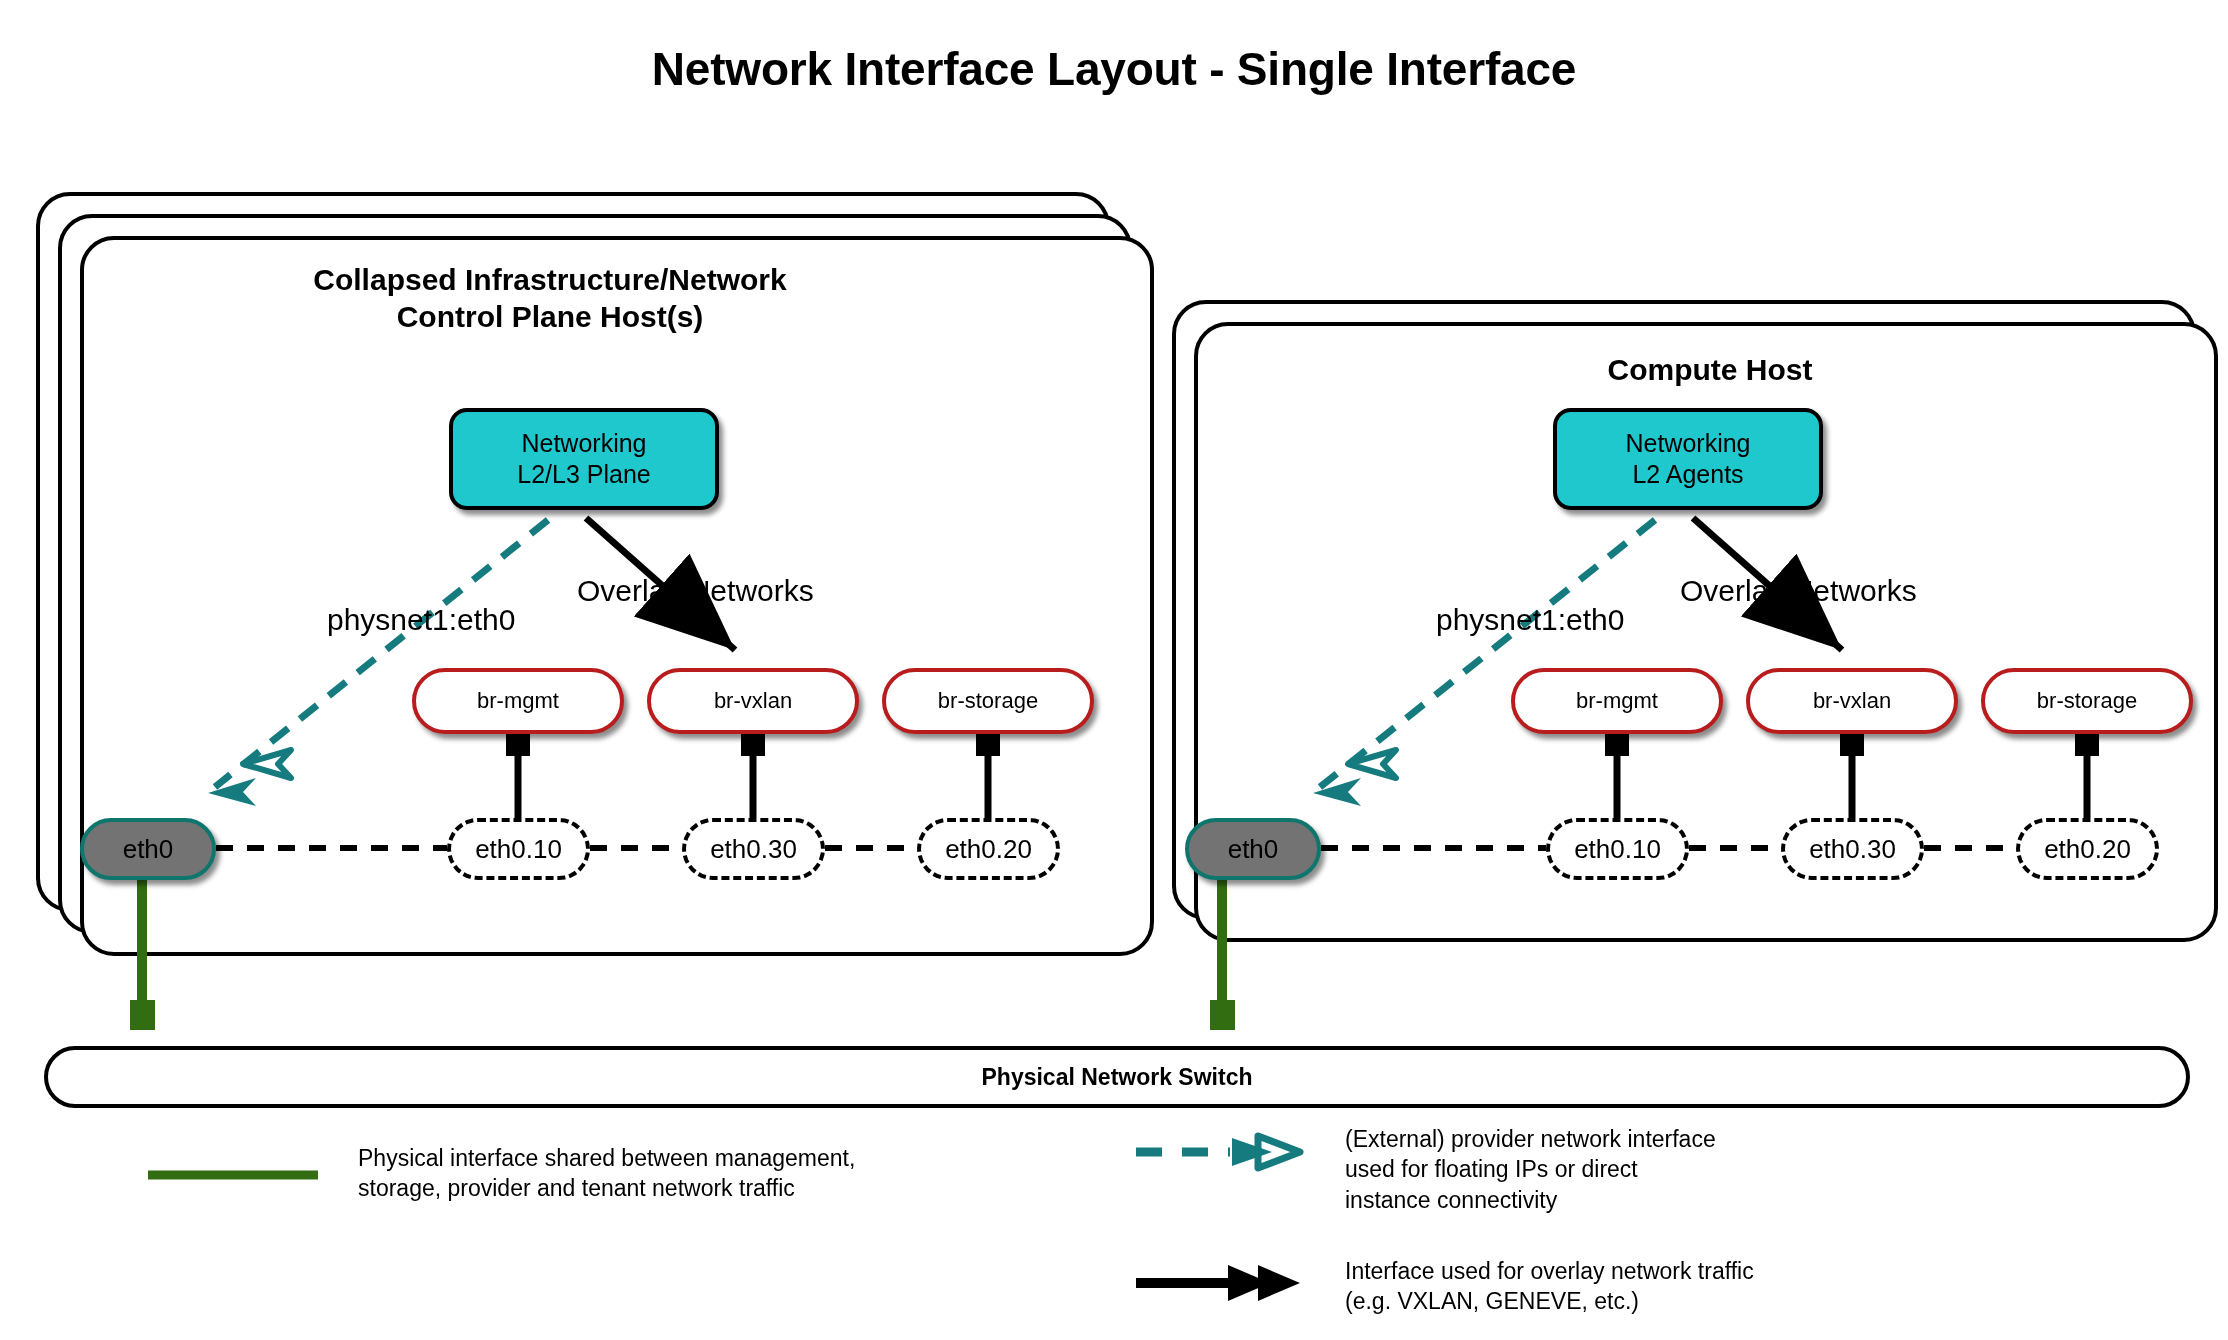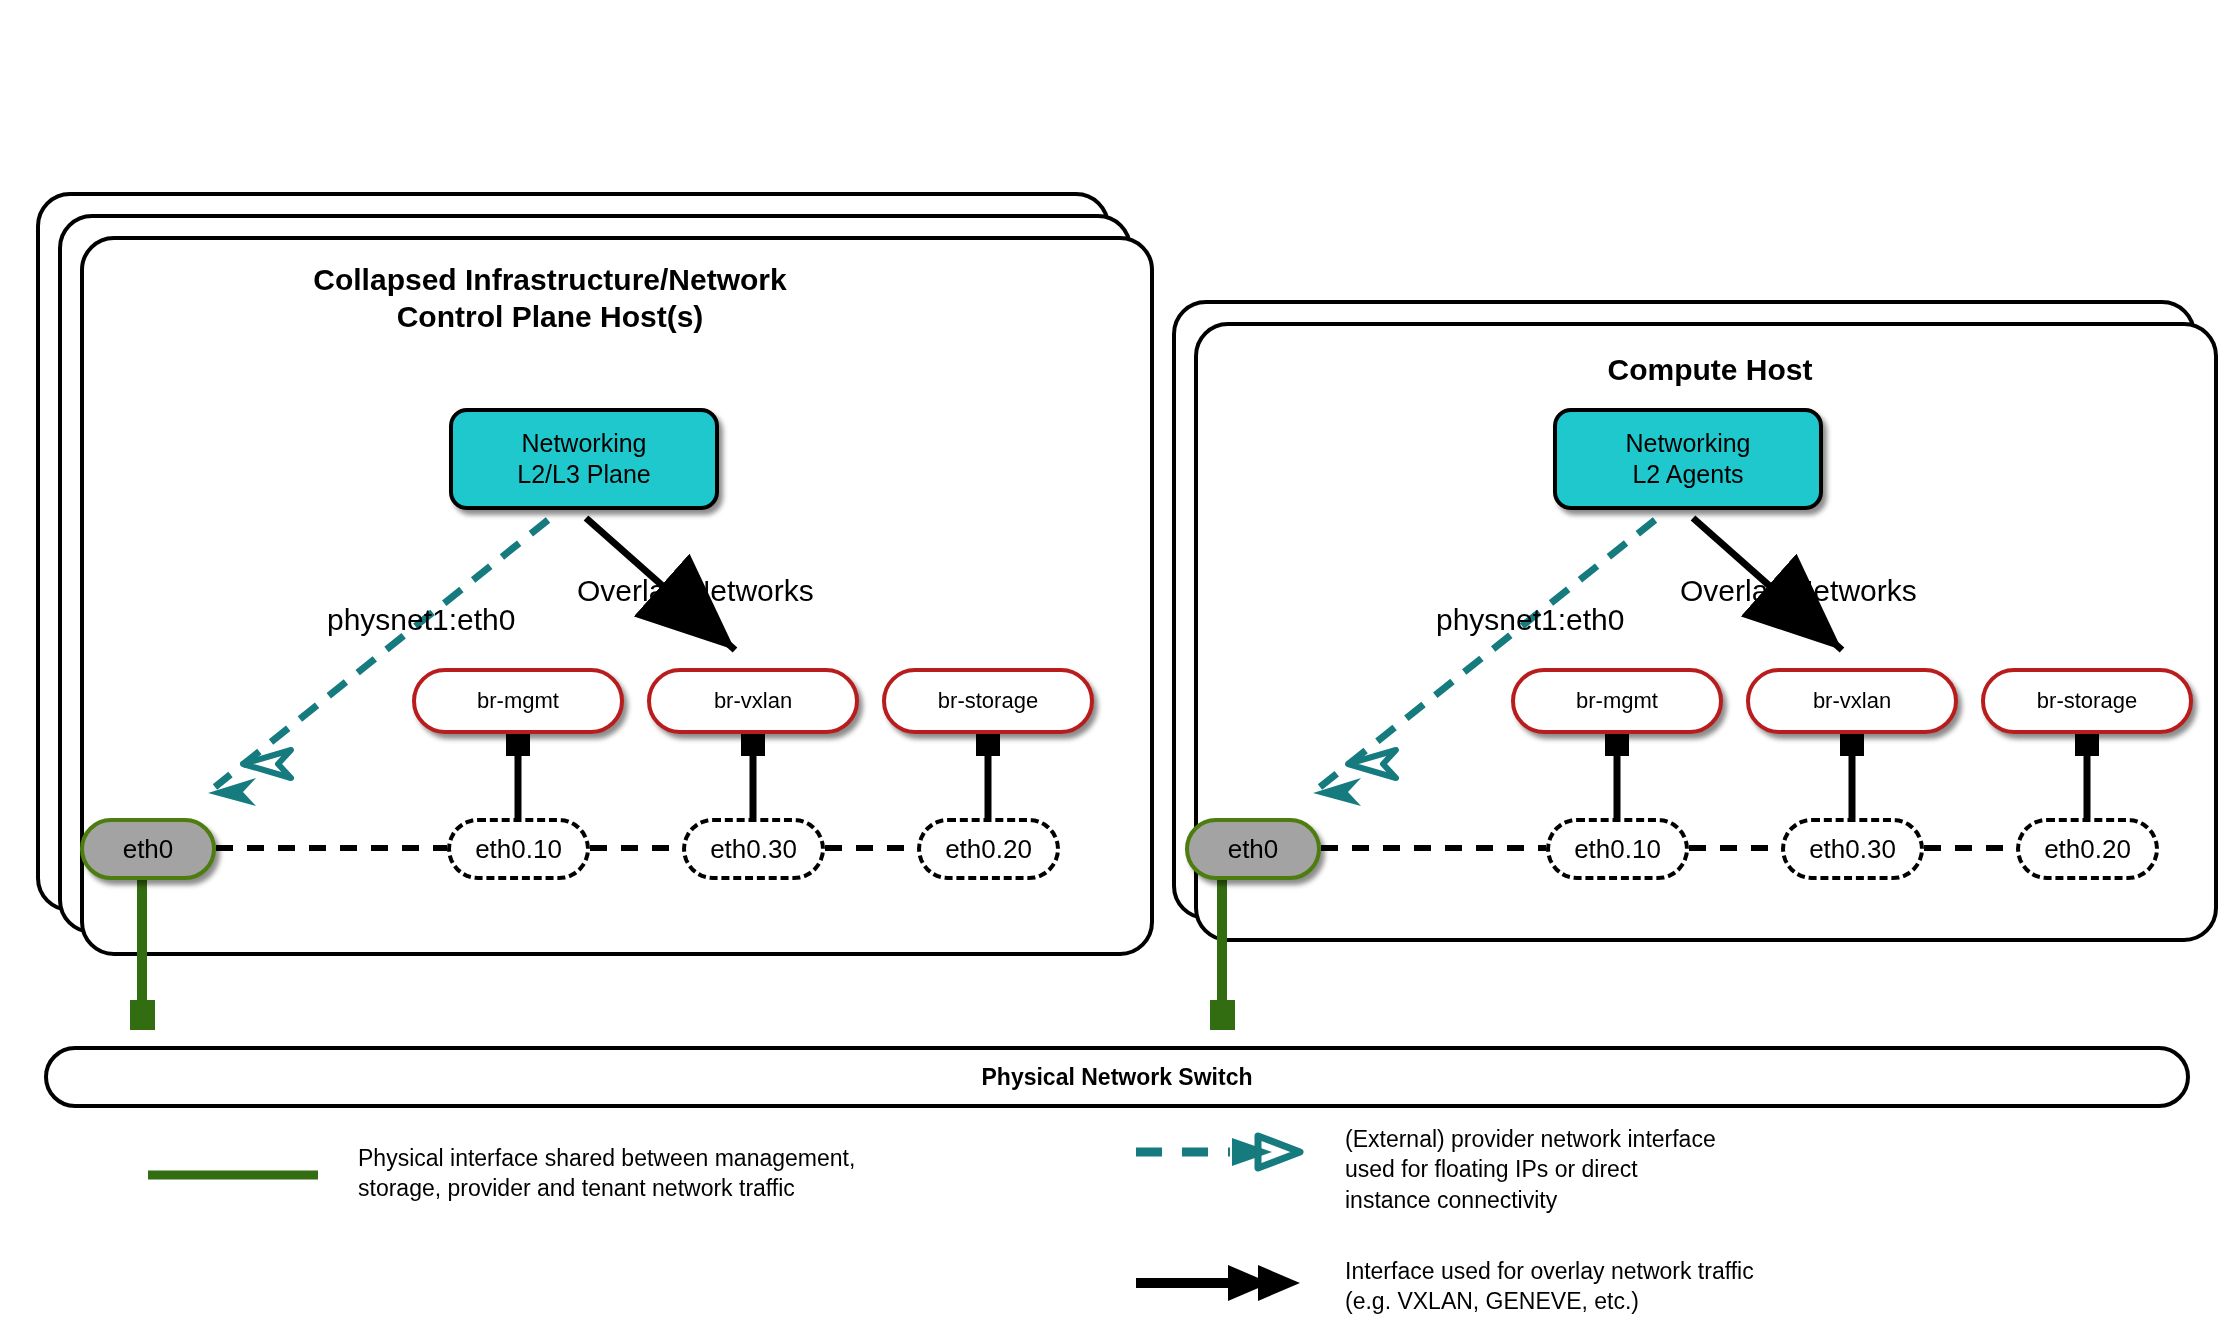--- a/index.html
+++ b/index.html
@@ -36,21 +36,21 @@
     box-shadow:4px 5px 5px rgba(0,0,0,0.45);
   }
   .node-bridge{
     border:4px solid #b91c1c;border-radius:999px;font-size:22px;
     box-shadow:4px 5px 5px rgba(0,0,0,0.45);
   }
   .node-vlan{
     border:4px dashed #000;border-radius:999px;font-size:26px;
   }
   .node-nic{
-    background:#a3a3a3;border:4px solid #4d7c0f;border-radius:999px;
+    background:#737373;border:4px solid #0f766e;border-radius:999px;
     font-size:26px;box-shadow:4px 5px 5px rgba(0,0,0,0.45);
   }
 
   
   .switch-bar{
     position:absolute;border:4px solid #000;border-radius:999px;
     background:#fff;box-sizing:border-box;display:flex;
     align-items:center;justify-content:center;
     font-size:23px;font-weight:bold;
   }
@@ -64,20 +64,21 @@
   }
 
   svg.overlay{position:absolute;left:0;top:0;width:2228px;height:1340px;
               pointer-events:none;}
 </style>
 </head>
 <body>
 
 <div id="canvas">
 
+  <div class="page-title">Network Interface Layout - Single Interface</div>
 
   <div class="stack-layer" style="left:36px;top:192px;width:1074px;height:720px;"></div>
   <div class="stack-layer" style="left:58px;top:214px;width:1074px;height:720px;"></div>
   <div class="stack-layer" style="left:80px;top:236px;width:1074px;height:720px;"></div>
 
   <div class="host-title" style="left:130px;top:262px;width:840px;">
     <div>Collapsed Infrastructure/Network</div>
     <div>Control Plane Host(s)</div>
   </div>
 

